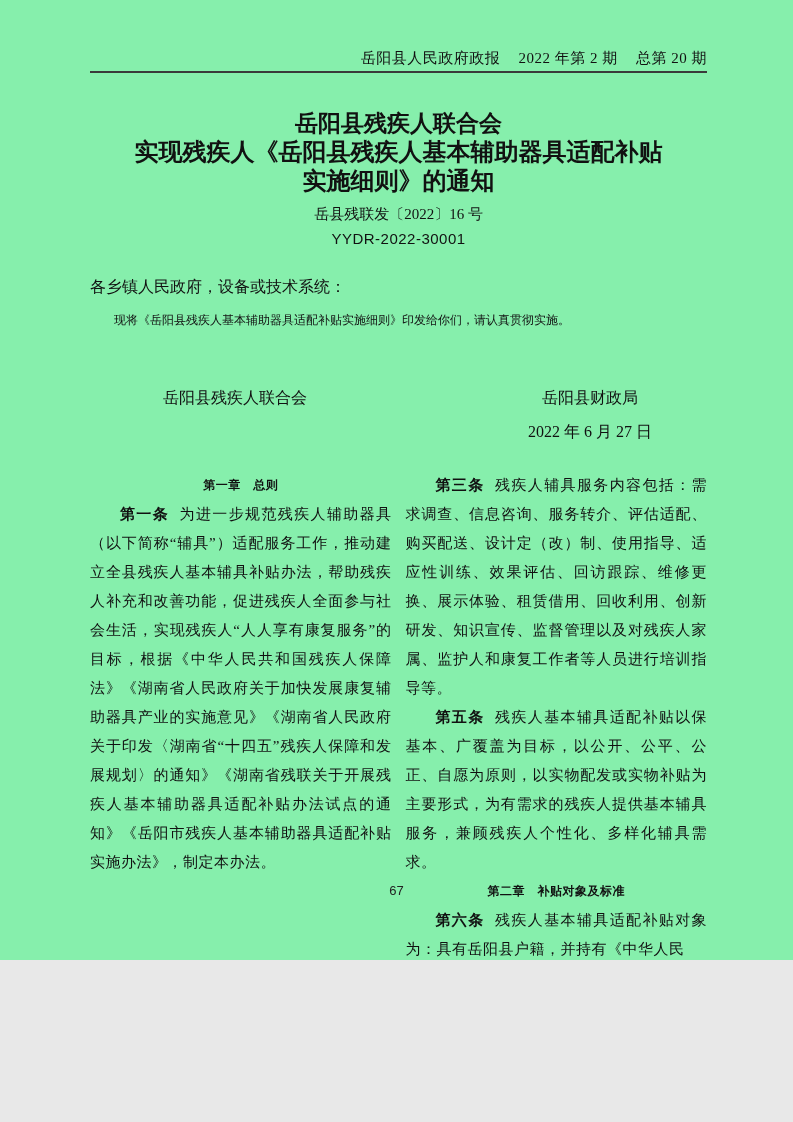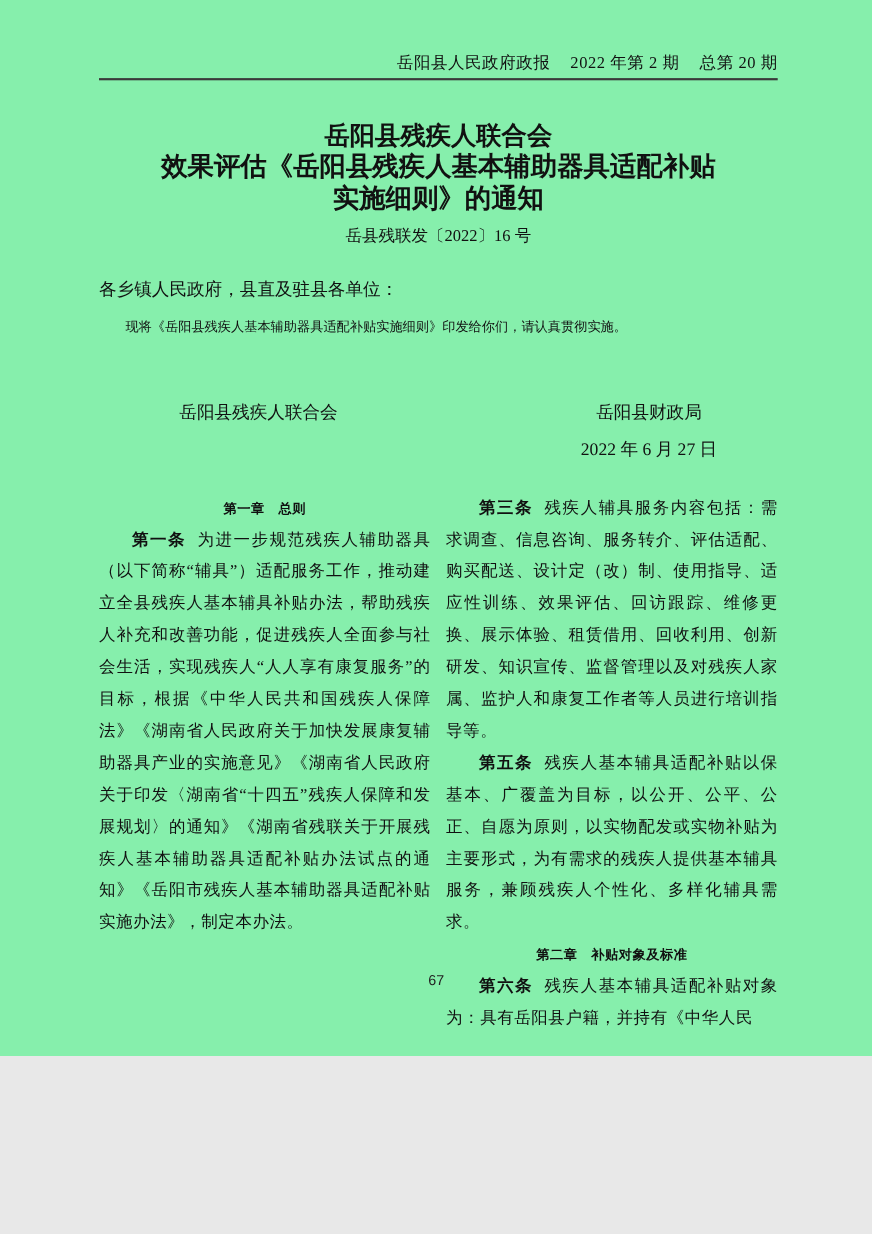--- a/index.html
+++ b/index.html
@@ -125,26 +125,27 @@
   <div class="content">
 
     <div class="gz-header">
       <span>岳阳县人民政府政报</span>
       <span class="sep">2022 年第 2 期</span>
       <span class="sep">总第 20 期</span>
     </div>
 
     <div class="title-block">
       <div class="title-line-a">岳阳县残疾人联合会</div>
-      <div class="title-line-b">效果评估《岳阳县残疾人基本辅助器具适配补贴</div>
+      <div class="title-line-b">实现残疾人《岳阳县残疾人基本辅助器具适配补贴</div>
       <div class="title-line-b">实施细则》的通知</div>
     </div>
     <div class="doc-number">岳县残联发〔2022〕16 号</div>
+    <div class="doc-code">YYDR-2022-30001</div>
 
-    <div class="salutation">各乡镇人民政府，县直及驻县各单位：</div>
+    <div class="salutation">各乡镇人民政府，设备或技术系统：</div>
     <div class="notice-body">现将《岳阳县残疾人基本辅助器具适配补贴实施细则》印发给你们，请认真贯彻实施。</div>
 
     <div class="sig-row">
       <span>岳阳县残疾人联合会</span>
       <span class="sig-right">
         <span>岳阳县财政局</span>
         <span>2022 年 6 月 27 日</span>
       </span>
     </div>
 

